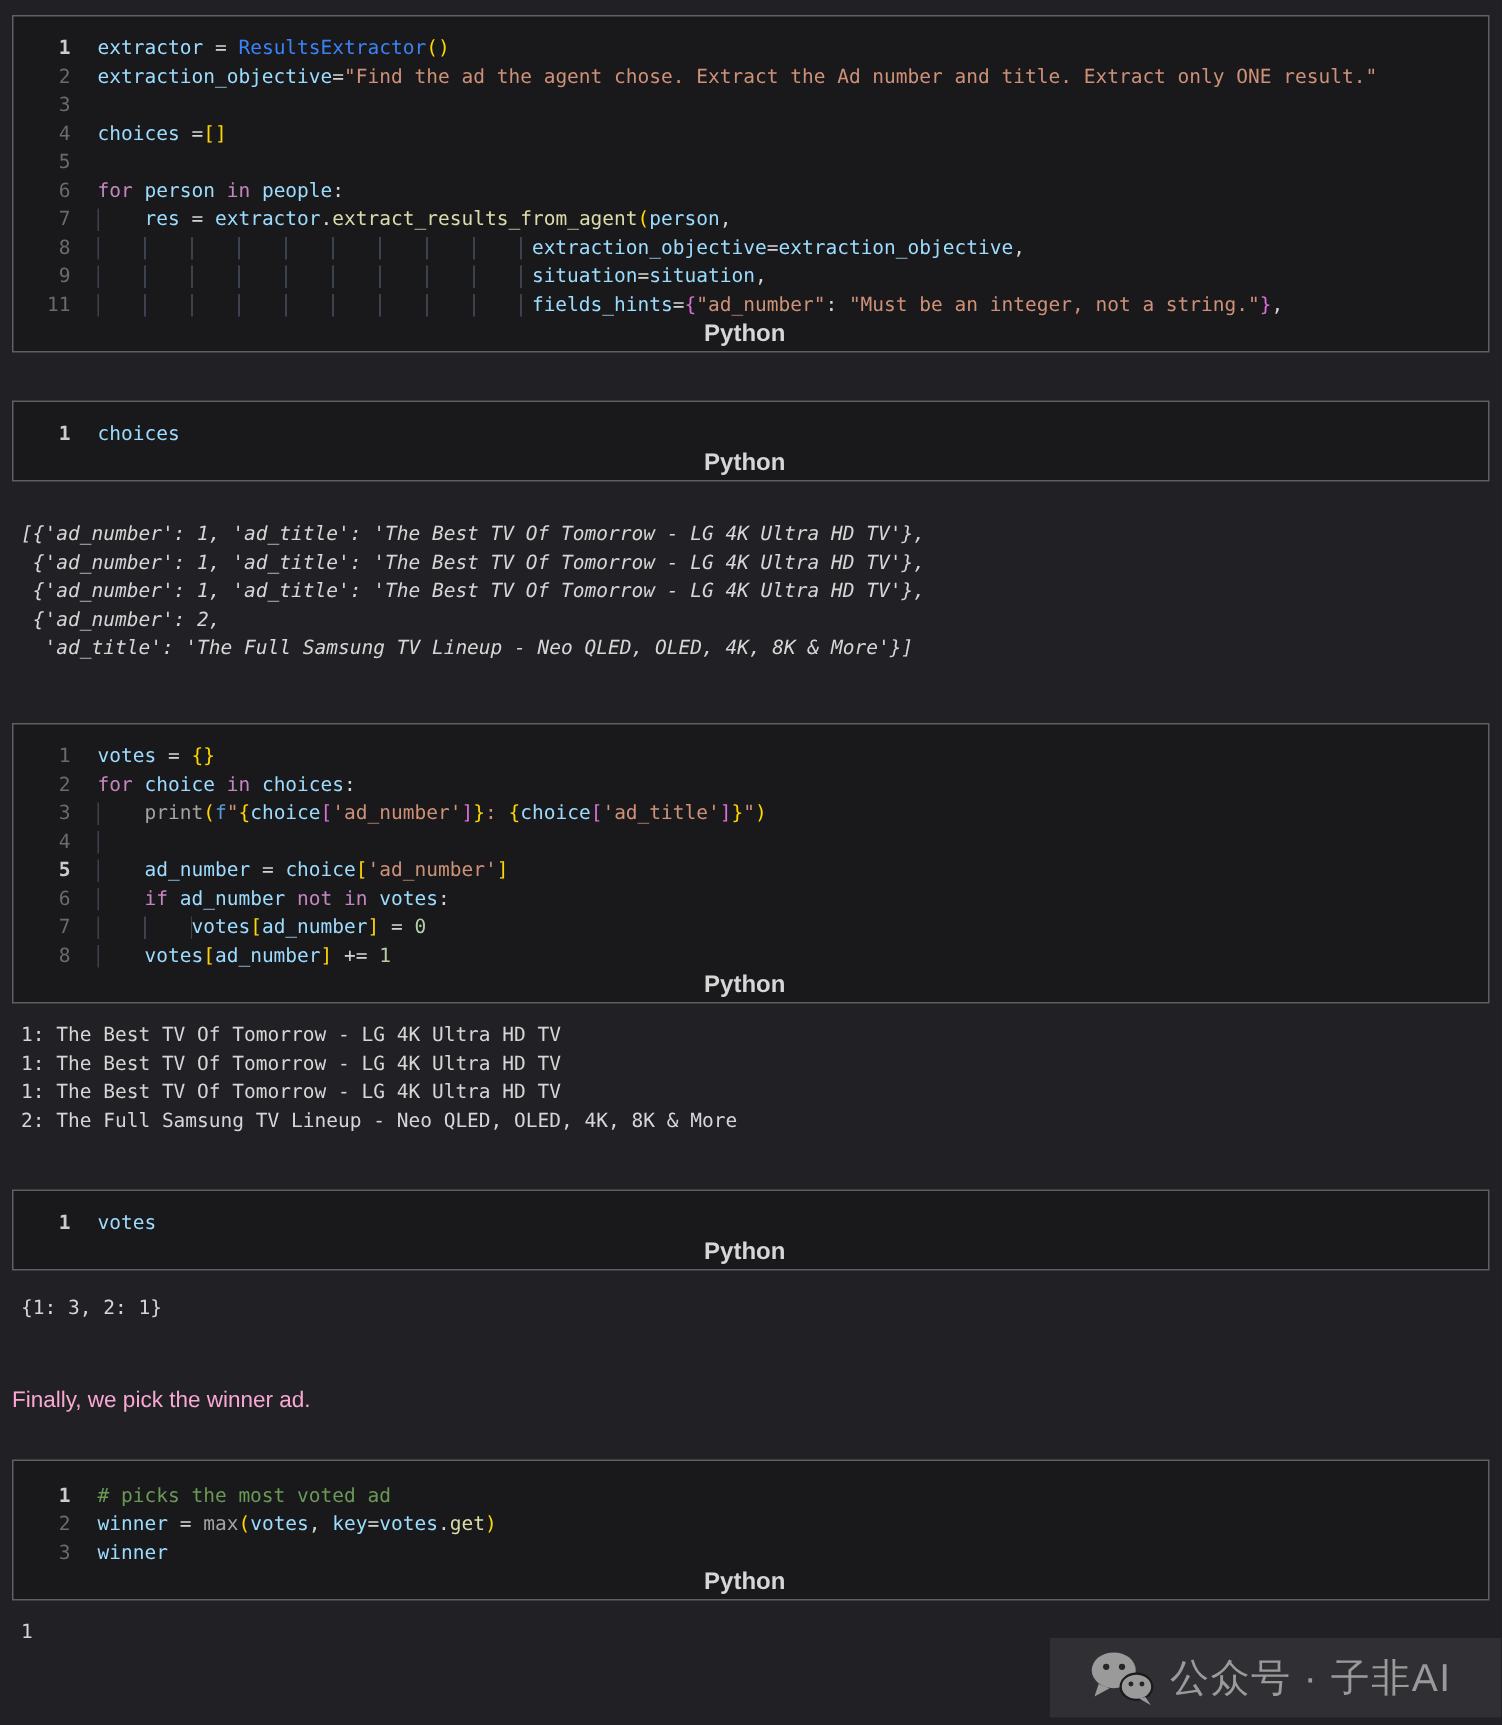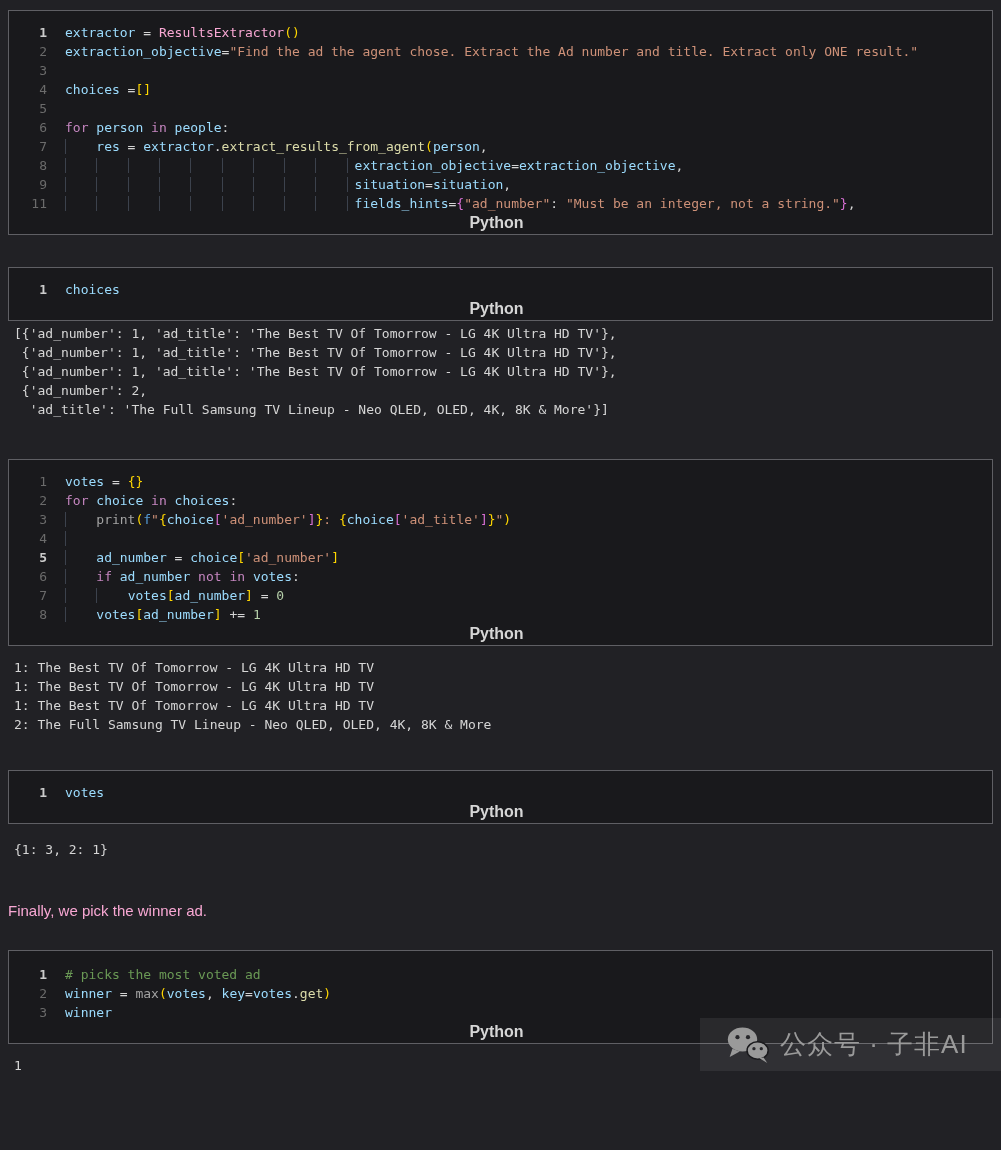--- a/index.html
+++ b/index.html
@@ -18,21 +18,21 @@
   .cd{flex:1;padding-left:18px;white-space:pre;}
   .lang-row{
     height:16px;line-height:16px;text-align:center;
     padding:2px 8px 3px 0;color:#d6d6d6;
     font-family:"Liberation Sans",sans-serif;font-size:16px;
     position:relative;z-index:6;font-weight:bold;
   }
   
   .t-v{color:#9CDCFE}
   .t-op{color:#d4d4d4}
-  .t-cls{color:#f9a8d4}
+  .t-cls{color:#3b82f6}
   .t-bi{color:#a3a3a3}
   .t-fn{color:#DCDCAA}
   .t-kw{color:#C586C0}
   .t-kw2{color:#569CD6}
   .t-str{color:#CE9178}
   .t-b1{color:#FFD700}
   .t-b2{color:#DA70D6}
   .t-num{color:#B5CEA8}
   .t-cmt{color:#6A9955}
   .t-ws{
@@ -43,29 +43,29 @@
     margin:0 8px;padding-left:6px;color:#d6d6d6;
     font-size:13px;line-height:19px;white-space:pre;
   }
   .prose{
     margin:42px 0 0 8px;color:#f9a8d4;
     font-family:"Liberation Sans",sans-serif;font-size:15px;line-height:19px;
   }
   
   #block-0{margin-top:10px;}
   #block-1{margin-top:32px;}
-  #output-0{margin-top:3px;}
+  #output-0{margin-top:26px;font-style:italic;}
   #block-2{margin-top:40px;}
   #output-1{margin-top:12px;}
   #block-3{margin-top:36px;}
   #output-2{margin-top:16px;}
   #block-4{margin-top:30px;padding-top:14px;}
   #output-3{margin-top:12px;}
   .watermark{
-    position:absolute;left:700px;top:1018px;width:301px;height:53px;
+    position:absolute;left:700px;top:1092px;width:301px;height:53px;
     background:rgba(255,255,255,0.07);
     display:flex;align-items:center;box-sizing:border-box;
     padding-left:26px;z-index:4;
   }
   .watermark-text{
     font-family:"Liberation Sans",sans-serif;font-size:26px;color:#9a9a9a;
     letter-spacing:1px;white-space:nowrap;margin-left:10px;
   }
 </style>
 </head>

